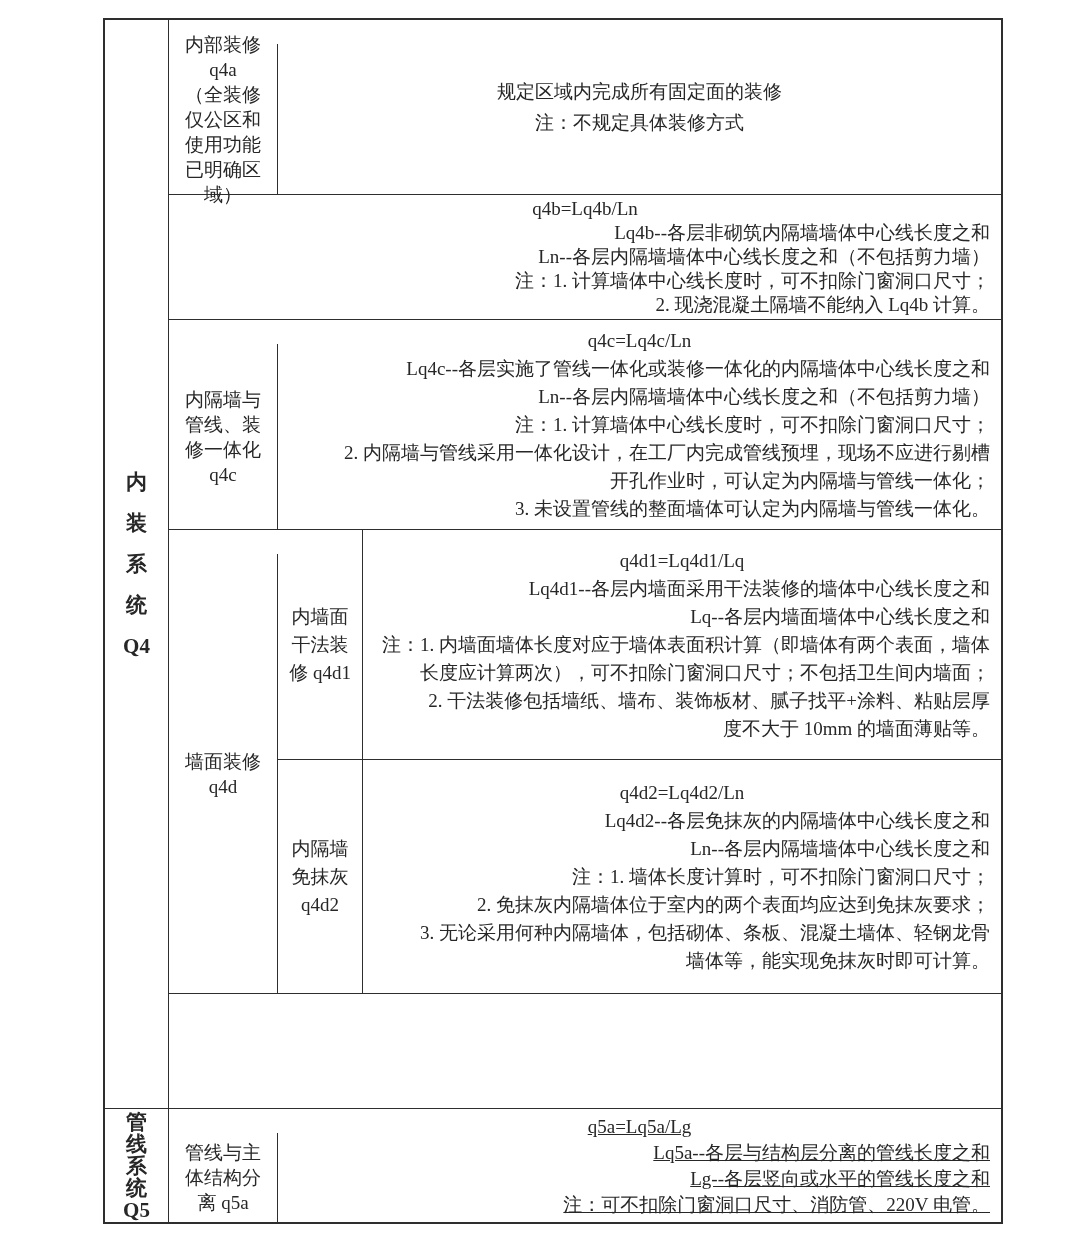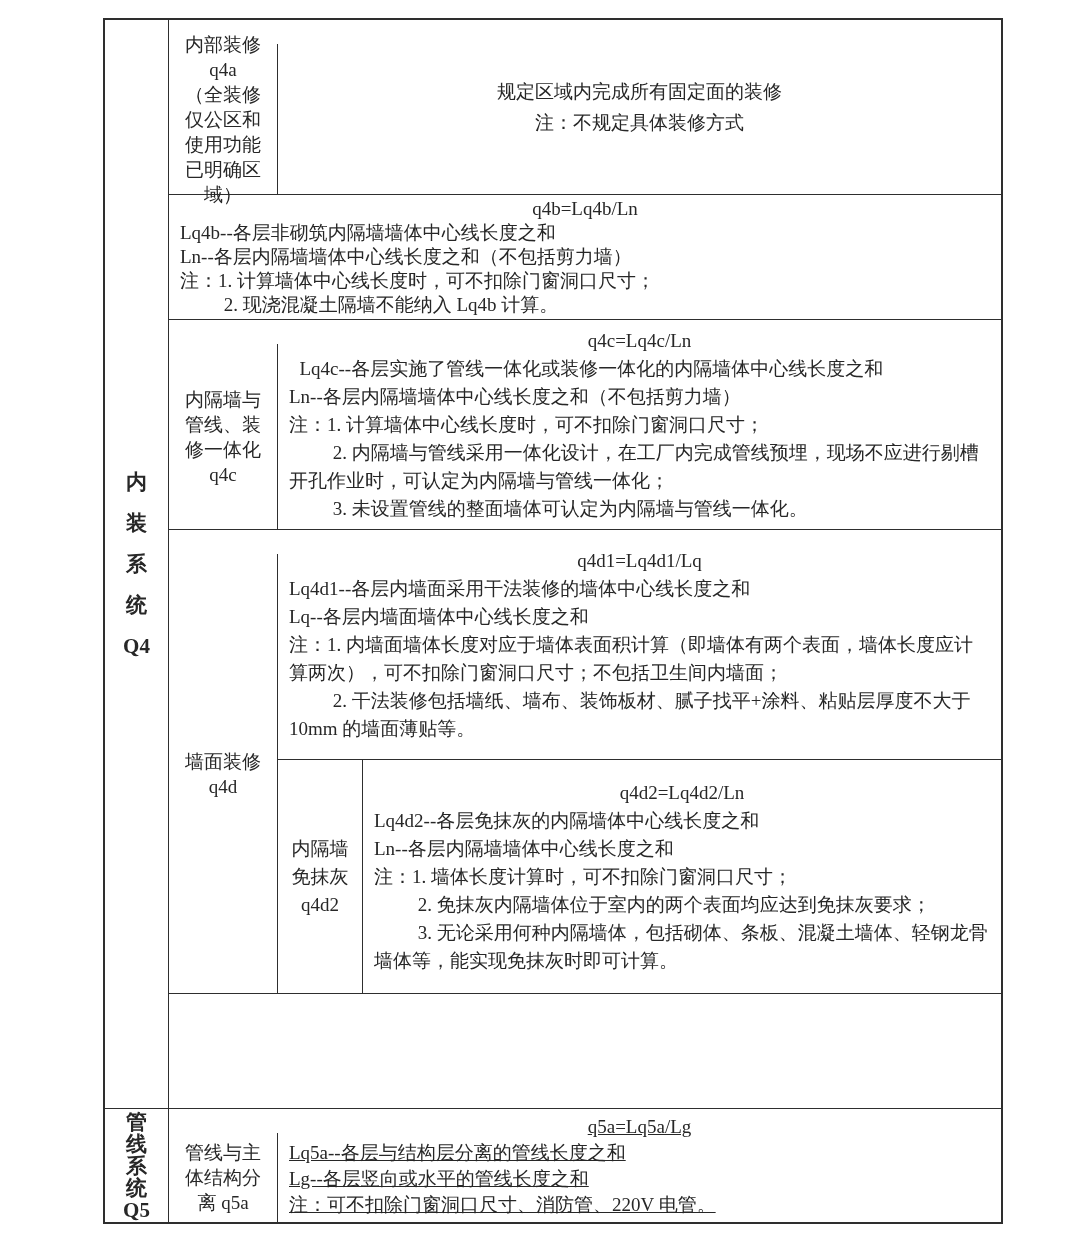--- a/index.html
+++ b/index.html
@@ -79,21 +79,21 @@
     padding: 2px 11px;
     display: flex;
     flex-direction: column;
     justify-content: center;
     overflow: hidden;
   }
   .content-cell p {
     margin: 0;
     font-size: 19px;
     line-height: 28px;
-    text-align: left;
+    text-align: right;
   }
   .formula {
     text-align: center !important;
     font-size: 20px;
   }
   .indent { text-indent: 2.3em; }
   .indent-sm { text-indent: 0.55em; }
   .row-q4b .content-cell p { line-height: 24px; }
   .row-q4e .content-cell p { line-height: 28px; }
   .row-q5a .content-cell p { line-height: 26px; text-decoration: underline; }
@@ -151,20 +151,23 @@
           <p class="indent">3. 未设置管线的整面墙体可认定为内隔墙与管线一体化。</p>
         </div>
       </div>
 
       <div class="item-row row-q4d">
         <div class="label-cell">墙面装修
 q4d</div>
         <div class="sub-col">
 
           <div class="sub-row sub-row-q4d1">
+            <div class="sub-label-cell">内墙面
+干法装
+修 q4d1</div>
             <div class="content-cell">
               <p class="formula">q4d1=Lq4d1/Lq</p>
               <p>Lq4d1--各层内墙面采用干法装修的墙体中心线长度之和</p>
               <p>Lq--各层内墙面墙体中心线长度之和</p>
               <p>注：1. 内墙面墙体长度对应于墙体表面积计算（即墙体有两个表面，墙体长度应计算两次），可不扣除门窗洞口尺寸；不包括卫生间内墙面；</p>
               <p class="indent">2. 干法装修包括墙纸、墙布、装饰板材、腻子找平+涂料、粘贴层厚度不大于 10mm 的墙面薄贴等。</p>
             </div>
           </div>
 
           <div class="sub-row sub-row-q4d2">

